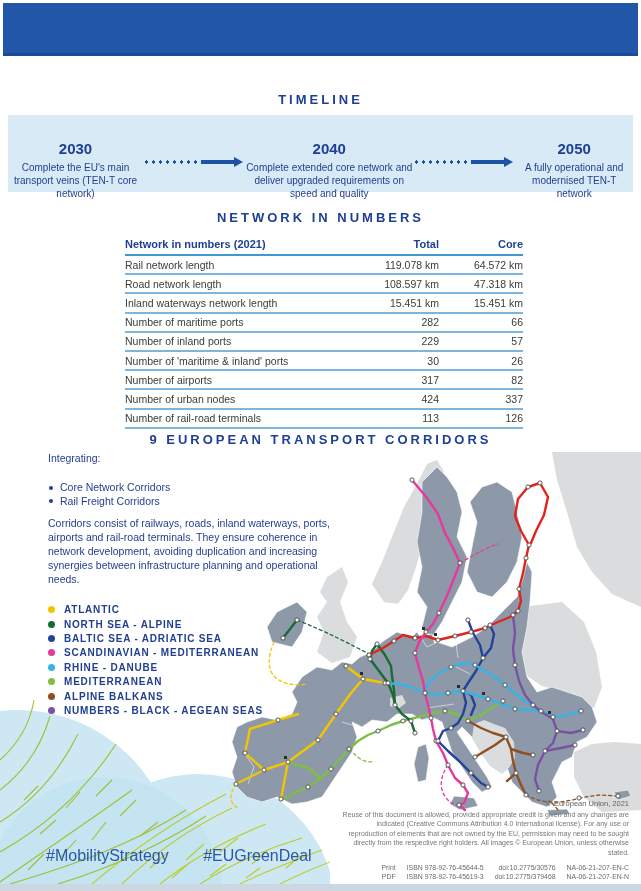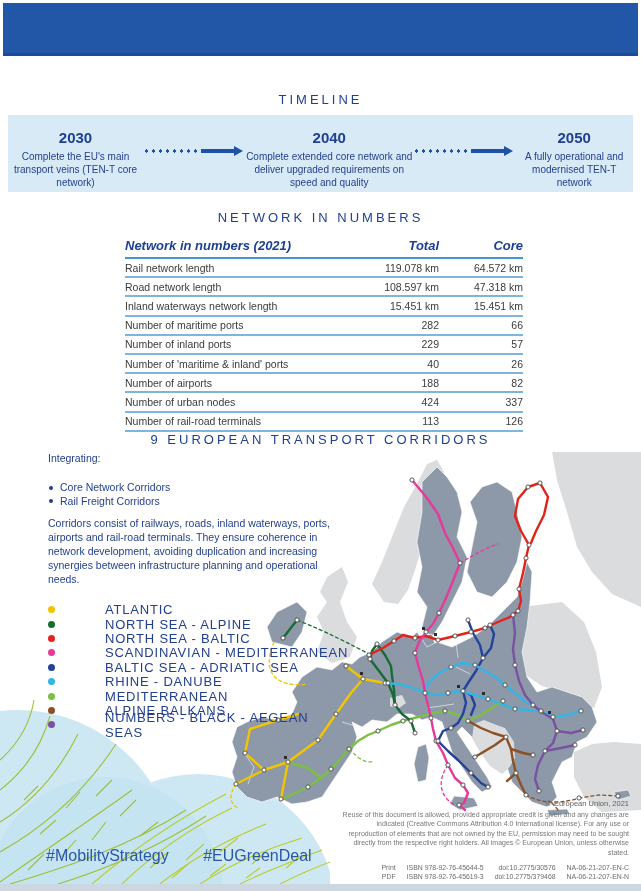--- a/index.html
+++ b/index.html
@@ -5,58 +5,58 @@
   html,body{margin:0;padding:0;background:#fff;}
   .page{position:relative;width:641px;height:891px;background:#fff;overflow:hidden;
         font-family:"Liberation Sans",sans-serif;color:#223f8f;}
 
   
   .header-bar{position:absolute;left:3px;right:3px;top:3px;height:50px;
               background:#2257a8;border-bottom:3px solid #1b4a98;}
 
   
   .sec-title{position:absolute;left:0;right:0;text-align:center;
-             font-size:13px;font-weight:normal;letter-spacing:3px;color:#1d3f94;}
+             font-size:13px;font-weight:bold;letter-spacing:3px;color:#1d3f94;}
 
   
   .timeline-band{position:absolute;left:8px;right:8px;top:115px;height:77px;background:#d8eaf6;
-                 display:flex;justify-content:center;align-items:flex-start;padding-top:14px;box-sizing:border-box;}
+                 display:flex;justify-content:center;align-items:flex-start;padding-top:25px;box-sizing:border-box;}
   .milestone{display:flex;flex-direction:column;align-items:center;}
   .m1{width:170px;} .m2{width:212px;} .m3{width:148px;}
   .milestone .year{font-size:15px;font-weight:bold;color:#1d3f94;margin-bottom:4px;}
   .milestone .desc{font-size:10px;line-height:1.32;color:#223f8f;text-align:center;}
   .tl-arrow{display:flex;align-items:center;margin-top:17px;width:102px;flex:none;}
   .tl-dots{width:56px;height:4px;flex:none;
            background-image:radial-gradient(circle,#1d52a6 1.6px,transparent 1.8px);
            background-size:7px 4px;background-repeat:repeat-x;background-position:left center;}
   .tl-shaft{width:33px;height:4px;background:#1d52a6;flex:none;margin-left:2px;}
   .tl-head{width:0;height:0;border-left:9px solid #1d52a6;border-top:5.5px solid transparent;
            border-bottom:5.5px solid transparent;flex:none;}
 
   
   .net-table{position:absolute;left:125px;top:236px;width:398px;border-collapse:collapse;}
-  .net-table th{font-size:13px;font-weight:bold;color:#1d3f94;text-align:left;
-                padding:2px 0 4px 0;border-bottom:2.5px solid #3f97d3;font-style:italic;}
+  .net-table th{font-size:11px;font-weight:bold;color:#1d3f94;text-align:left;
+                padding:2px 0 4px 0;border-bottom:2.5px solid #3f97d3;}
   .net-table th.num{text-align:right;}
   .net-table td{font-size:10.5px;color:#3b3b3a;padding:2.6px 0;border-bottom:2px solid #7cb6de;}
   .net-table td.num{text-align:right;}
   .net-table col.c-label{width:226px;} .net-table col.c-total{width:88px;} .net-table col.c-core{width:84px;}
 
   
   .corridor-text{position:absolute;left:48px;top:452px;width:302px;z-index:3;}
   .integrating{font-size:10.5px;color:#223f8f;}
   .bullet-list{list-style:none;margin:17px 0 0 0;padding:0;}
   .bullet-list li{font-size:10.5px;color:#223f8f;line-height:1.3;padding-left:12px;position:relative;}
   .bullet-list li::before{content:'';position:absolute;left:1px;top:4.5px;width:4px;height:4px;
                           border-radius:50%;background:#223f8f;}
   .corridor-desc{margin-top:9px;font-size:10.5px;line-height:1.32;color:#223f8f;width:302px;}
   .legend{margin-top:16px;}
   .legend-item{display:flex;align-items:center;height:14.4px;}
   .legend-dot{width:7px;height:7px;border-radius:50%;flex:none;margin-right:9px;}
-  .legend-label{font-size:13px;font-weight:normal;letter-spacing:0.8px;color:#223f8f;margin-left:41px;}
+  .legend-label{font-size:10px;font-weight:bold;letter-spacing:0.8px;color:#223f8f;}
 
   
   .map-wrap{position:absolute;left:222px;top:452px;width:419px;height:366px;z-index:1;}
   .leaf-wrap{position:absolute;left:0;top:640px;width:330px;height:244px;z-index:0;}
 
   
   .hashtags{position:absolute;left:46px;top:847px;z-index:4;font-size:16px;color:#2a57a8;font-weight:500;}
   .hashtags span{margin-right:30px;}
 
   
@@ -136,26 +136,26 @@
           <td class="num">282</td>
           <td class="num">66</td>
         </tr>
         <tr>
           <td>Number of inland ports</td>
           <td class="num">229</td>
           <td class="num">57</td>
         </tr>
         <tr>
           <td>Number of 'maritime &amp; inland' ports</td>
-          <td class="num">40</td>
+          <td class="num">30</td>
           <td class="num">26</td>
         </tr>
         <tr>
           <td>Number of airports</td>
-          <td class="num">188</td>
+          <td class="num">317</td>
           <td class="num">82</td>
         </tr>
         <tr>
           <td>Number of urban nodes</td>
           <td class="num">424</td>
           <td class="num">337</td>
         </tr>
         <tr>
           <td>Number of rail-road terminals</td>
           <td class="num">113</td>
@@ -410,30 +410,26 @@
     <div class="legend">
         <div class="legend-item">
           <span class="legend-dot" style="background: rgb(242, 197, 0);"></span>
           <span class="legend-label">ATLANTIC</span>
         </div>
         <div class="legend-item">
           <span class="legend-dot" style="background: rgb(23, 107, 51);"></span>
           <span class="legend-label">NORTH SEA - ALPINE</span>
         </div>
         <div class="legend-item">
-          <span class="legend-dot" style="background: rgb(226, 35, 26);"></span>
-          <span class="legend-label">NORTH SEA - BALTIC</span>
+          <span class="legend-dot" style="background: rgb(35, 67, 155);"></span>
+          <span class="legend-label">BALTIC SEA - ADRIATIC SEA</span>
         </div>
         <div class="legend-item">
           <span class="legend-dot" style="background: rgb(229, 57, 155);"></span>
           <span class="legend-label">SCANDINAVIAN - MEDITERRANEAN</span>
-        </div>
-        <div class="legend-item">
-          <span class="legend-dot" style="background: rgb(35, 67, 155);"></span>
-          <span class="legend-label">BALTIC SEA - ADRIATIC SEA</span>
         </div>
         <div class="legend-item">
           <span class="legend-dot" style="background: rgb(53, 180, 229);"></span>
           <span class="legend-label">RHINE - DANUBE</span>
         </div>
         <div class="legend-item">
           <span class="legend-dot" style="background: rgb(125, 191, 68);"></span>
           <span class="legend-label">MEDITERRANEAN</span>
         </div>
         <div class="legend-item">

